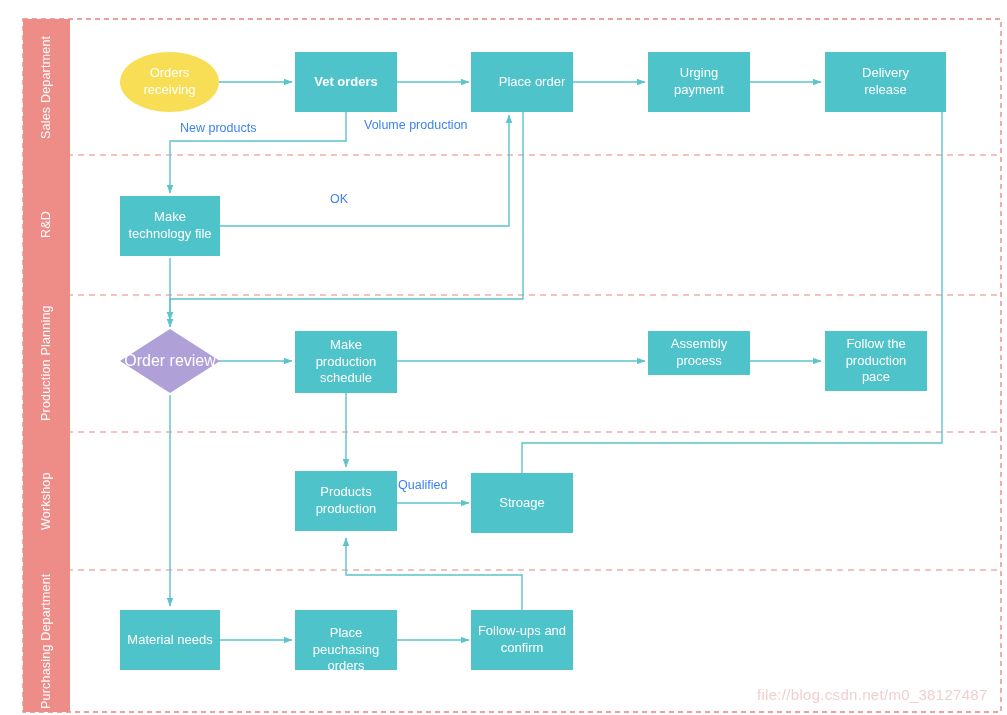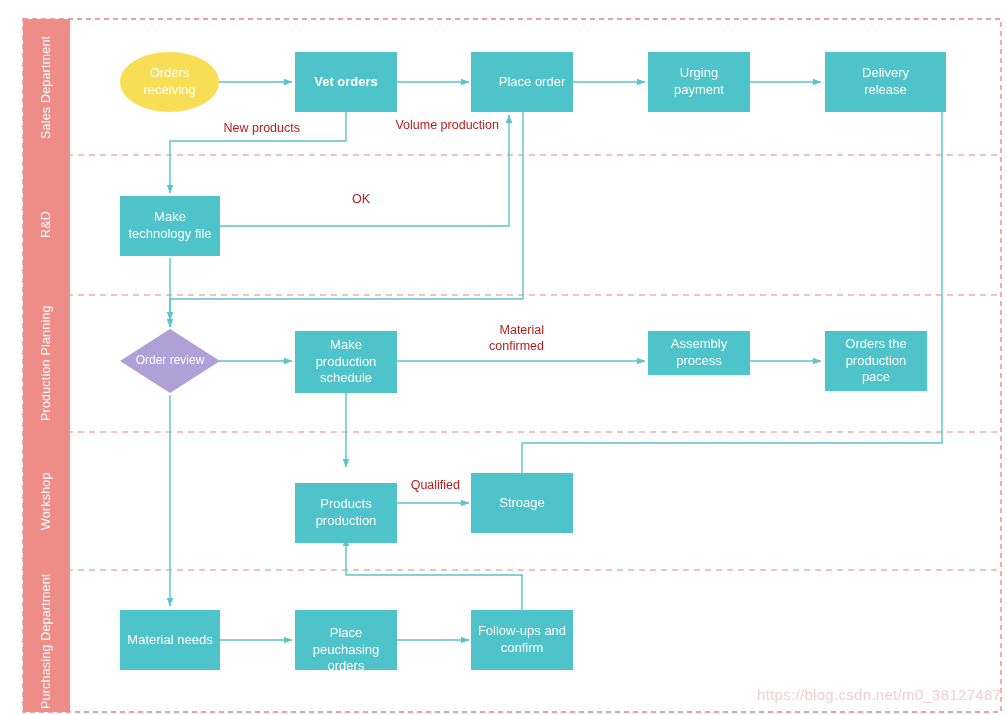--- a/index.html
+++ b/index.html
@@ -37,24 +37,24 @@
   .node.diamond{background:transparent;}
   .diamond .dshape{
     position:absolute;left:0;top:0;width:100%;height:100%;
     background:#AFA0D8;
     clip-path:polygon(50% 0,100% 50%,50% 100%,0 50%);
   }
   .diamond .dtext{position:relative;z-index:2;}
 
   .edge-label{
     position:absolute;
-    color:#b91c1c;
+    color:#3b82f6;
     font-size:12.5px;
     line-height:1.25;
-    text-align:right;
+    text-align:left;
     white-space:pre-line;
     background:transparent;
   }
 
   .watermark{
     position:absolute;
     color:#F0CFCF;
     font-size:15px;
     letter-spacing:.3px;
     white-space:nowrap;
@@ -168,41 +168,41 @@
 release</span>
   </div>
 
   <div class="node rect" style="left:120px;top:196px;width:100px;height:60px;">
     <span style="white-space:pre-line;">Make
 technology file</span>
   </div>
 
   <div class="node diamond" style="left:120px;top:329px;width:100px;height:64px;">
     <span class="dshape"></span>
-    <span class="dtext" style="white-space:pre-line;font-size:12px;">Order review</span>
+    <span class="dtext" style="white-space:pre-line;font-size:16px;">Order review</span>
   </div>
 
   <div class="node rect" style="left:295px;top:331px;width:102px;height:62px;">
     <span style="white-space:pre-line;">Make
 production
 schedule</span>
   </div>
 
   <div class="node rect" style="left:648px;top:331px;width:102px;height:44px;">
     <span style="white-space:pre-line;">Assembly
 process</span>
   </div>
 
   <div class="node rect" style="left:825px;top:331px;width:102px;height:60px;">
-    <span style="white-space:pre-line;">Orders the
+    <span style="white-space:pre-line;">Follow the
 production
 pace</span>
   </div>
 
-  <div class="node rect" style="left:295px;top:483px;width:102px;height:60px;">
+  <div class="node rect" style="left:295px;top:471px;width:102px;height:60px;">
     <span style="white-space:pre-line;">Products
 production</span>
   </div>
 
   <div class="node rect" style="left:471px;top:473px;width:102px;height:60px;">
     <span style="white-space:pre-line;">Stroage</span>
   </div>
 
   <div class="node rect" style="left:120px;top:610px;width:100px;height:60px;">
     <span style="white-space:pre-line;">Material needs</span>
@@ -218,20 +218,18 @@
     <span style="white-space:pre-line;">Follow-ups and
 confirm</span>
   </div>
 
   <div class="edge-label" style="left:180px;top:121px;width:120px;">New products</div>
 
   <div class="edge-label" style="left:364px;top:118px;width:135px;">Volume  production</div>
 
   <div class="edge-label" style="left:330px;top:192px;width:40px;">OK</div>
 
-  <div class="edge-label" style="left:444px;top:323px;width:100px;">Material
-confirmed</div>
 
   <div class="edge-label" style="left:398px;top:478px;width:62px;">Qualified</div>
 
-  <div class="watermark" style="left:757px;top:686px;">https://blog.csdn.net/m0_38127487</div>
+  <div class="watermark" style="left:757px;top:686px;">file://blog.csdn.net/m0_38127487</div>
 
 </div>
 
 </body></html>

